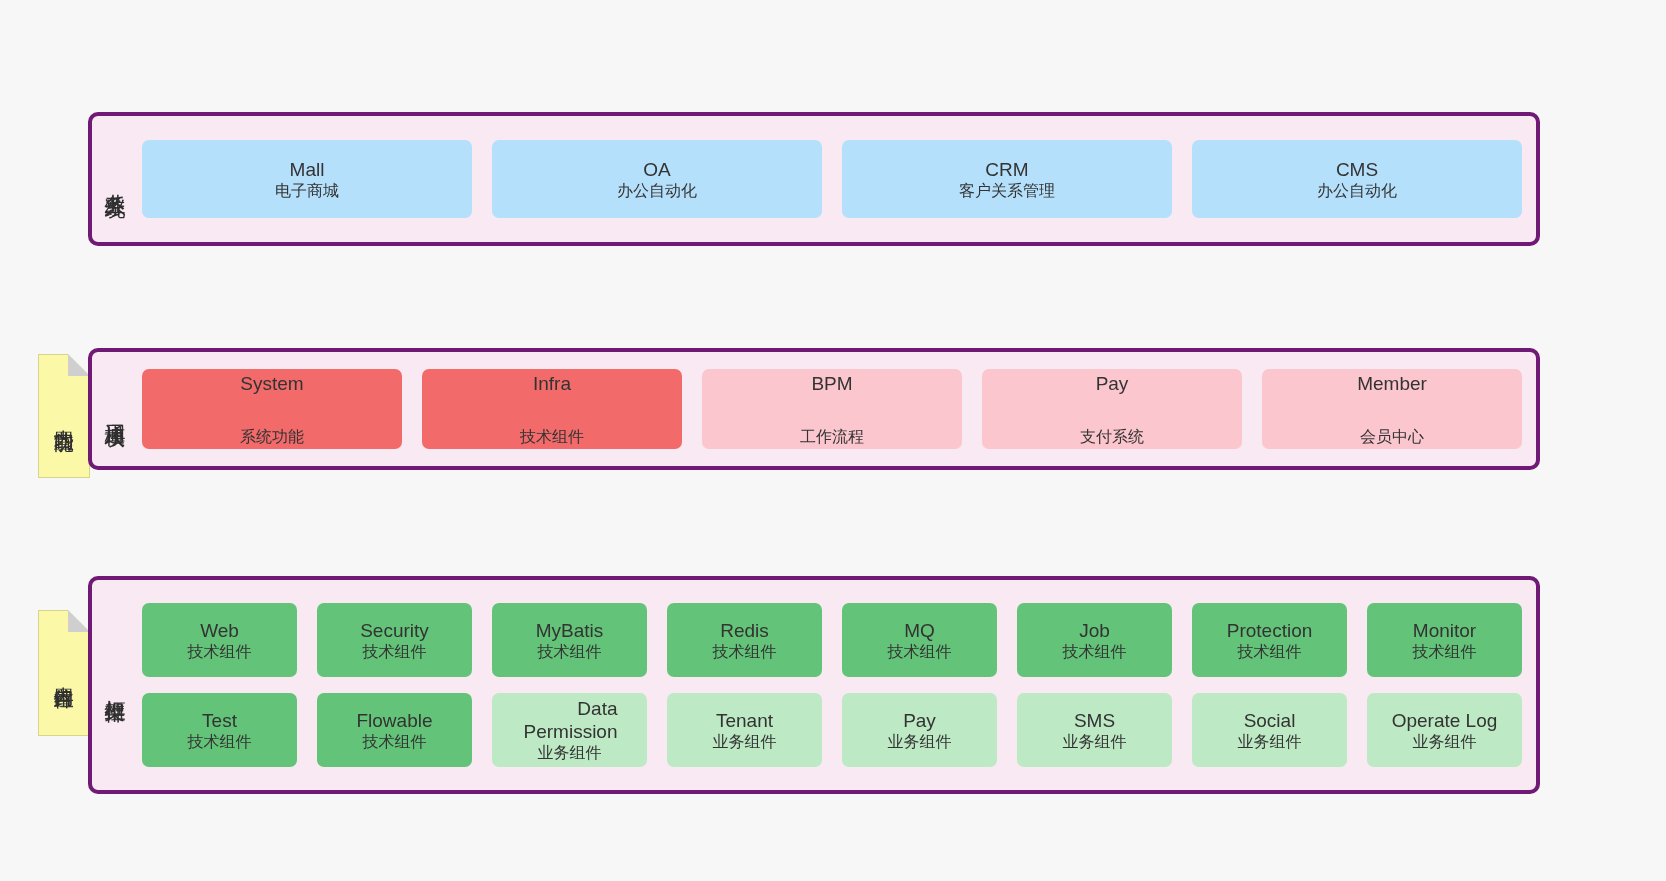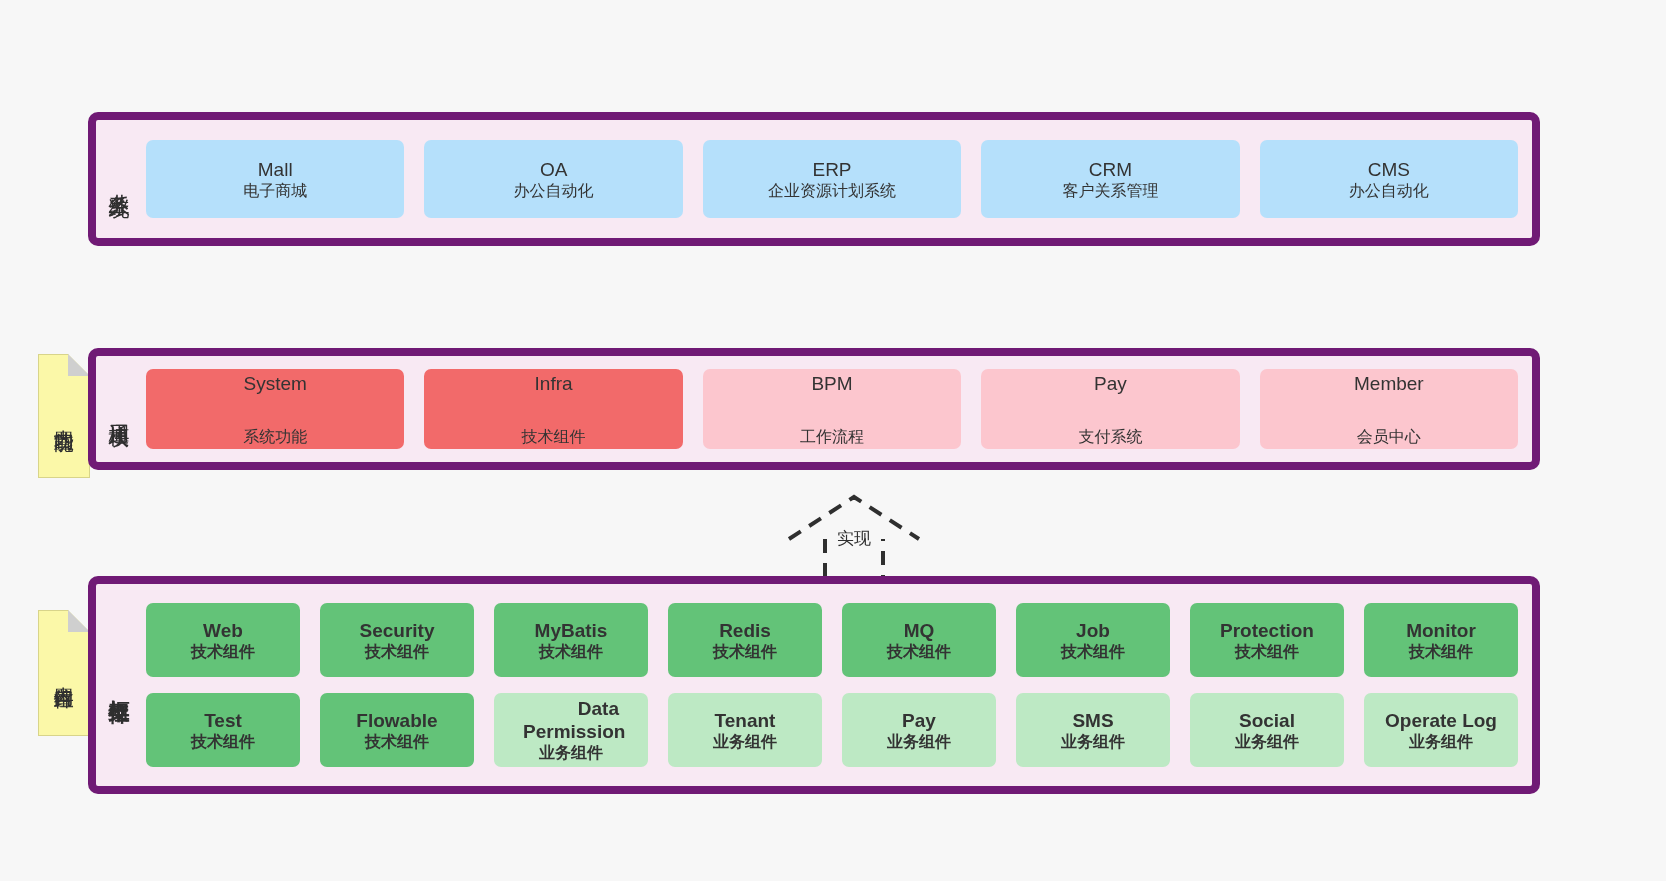--- a/index.html
+++ b/index.html
@@ -19,21 +19,21 @@
   .canvas {
     position: absolute;
     inset: 0;
   }
 
   
   .layer {
     position: absolute;
     box-sizing: border-box;
     background: #f8e9f3;
-    border: 8px solid #701a75;
+    border: 4px solid #701a75;
     border-radius: 10px;
     display: flex;
     align-items: stretch;
   }
   .layer-title {
     flex: 0 0 auto;
     width: 46px;
     display: flex;
     align-items: center;
     justify-content: center;
@@ -137,24 +137,20 @@
 
         <div class="node n-blue h-biz">
           <span class="en">Mall</span>
           <span class="cn">电子商城</span>
         </div>
         <div class="node n-blue h-biz">
           <span class="en">OA</span>
           <span class="cn">办公自动化</span>
         </div>
         <div class="node n-blue h-biz">
-          <span class="en">ERP</span>
-          <span class="cn">企业资源计划系统</span>
-        </div>
-        <div class="node n-blue h-biz">
           <span class="en">CRM</span>
           <span class="cn">客户关系管理</span>
         </div>
         <div class="node n-blue h-biz">
           <span class="en">CMS</span>
           <span class="cn">办公自动化</span>
         </div>
 
       </div>
     </div>
@@ -189,34 +185,27 @@
         </div>
         <div class="node n-pink h-mod">
           <span class="en">Member</span>
           <span class="cn">会员中心</span>
         </div>
 
       </div>
     </div>
   </div>
 
-  <div class="arrow" style="left:779px; top:489px;">
-    <svg width="150" height="96" viewBox="0 0 150 96">
-      <path d="M 10 50 L 75 8 L 140 50" fill="none" stroke="#2f2f2f" stroke-width="4" stroke-dasharray="14 10" stroke-linecap="butt"></path>
-      <path d="M 46 50 L 46 94 L 104 94 L 104 50" fill="none" stroke="#2f2f2f" stroke-width="4" stroke-dasharray="14 10" stroke-linecap="butt"></path>
-    </svg>
-    <div class="arrow-label">实现</div>
-  </div>
 
   <div class="note" style="left:38px; top:610px; width:52px; height:126px;">内置组件</div>
   <div class="note-fold-holder" style="position:absolute; left:38px; top:610px; width:52px; height:126px; pointer-events:none;">
     <div style="position:absolute; top:0; right:0; width:22px; height:22px; background:#cfcfcf; clip-path:polygon(0 0, 100% 100%, 0 100%);"></div>
   </div>
 
-  <div class="layer" style="left:88px; top:576px; width:1452px; height:218px;font-weight:bold;">
+  <div class="layer" style="left:88px; top:576px; width:1452px; height:218px;">
     <div class="layer-title">框架组件</div>
     <div class="layer-body">
 
       <div class="row">
         <div class="node n-green h-comp">
           <span class="en">Web</span>
           <span class="cn">技术组件</span>
         </div>
         <div class="node n-green h-comp">
           <span class="en">Security</span>

